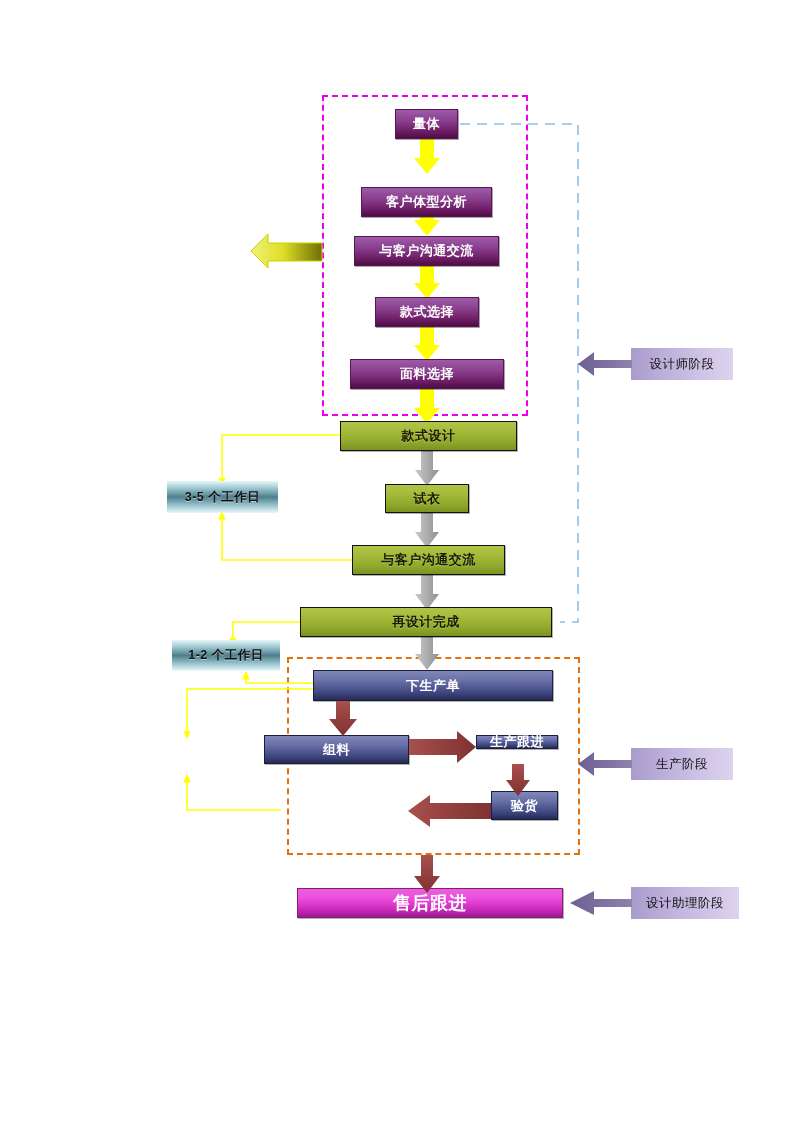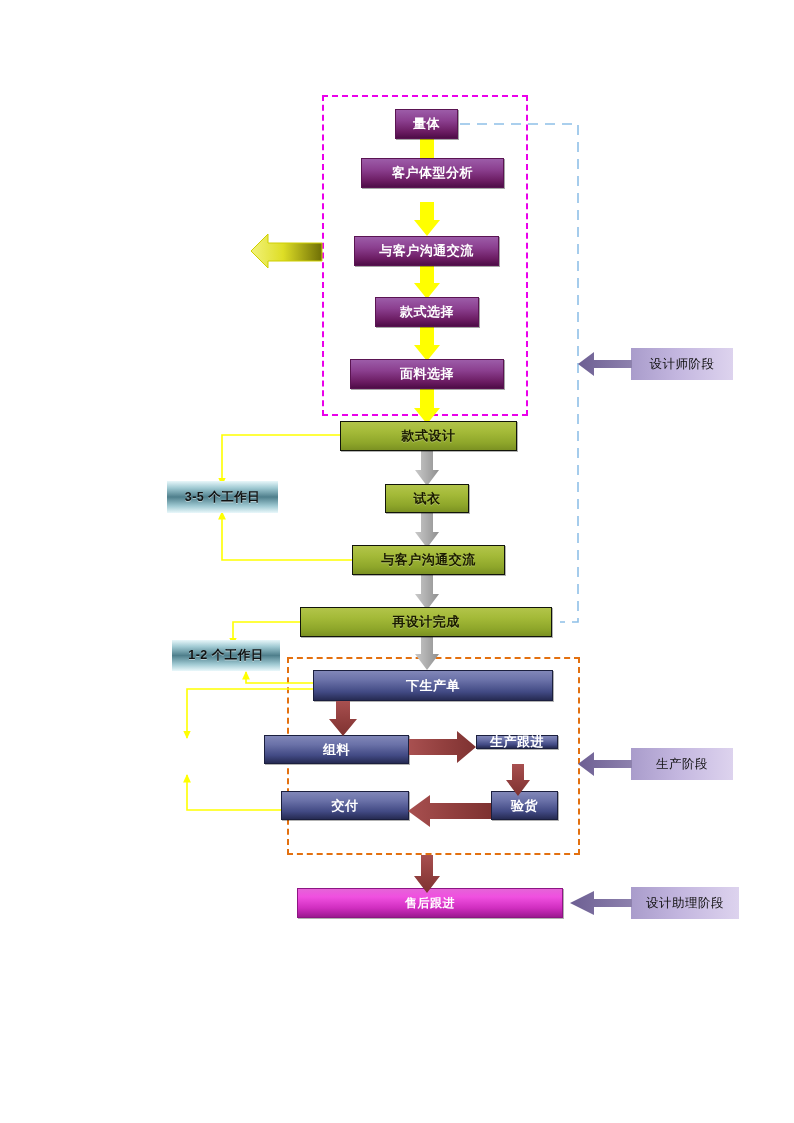--- a/index.html
+++ b/index.html
@@ -55,21 +55,21 @@
     border: 1px solid #1b1f3e;
     color: #ffffff;
     font-size: 13px;
     box-shadow: 1px 1px 0 rgba(0,0,0,0.3);
   }
   
   .n-magenta {
     background: linear-gradient(to bottom, #e563d8 0%, #f050e0 28%, #d02ec0 68%, #9c1a90 100%);
     border: 1px solid #8d1683;
     color: #ffffff;
-    font-size: 12px;
+    font-size: 18px;
     box-shadow: 1px 1px 0 rgba(0,0,0,0.3);
   }
   
   .n-cyan {
     background: linear-gradient(to bottom, #e8f7fa 0%, #9fc9d2 22%, #4f7f8c 50%, #9fc9d2 78%, #eaf8fb 100%);
     color: #111111;
     font-size: 12.5px;
     border: none;
     text-shadow: 0 1px 0 rgba(255,255,255,0.45);
   }
@@ -187,21 +187,21 @@
 
     <path d="M632,360 L594,360 L594,352 L578,364 L594,376 L594,368 L632,368 z" fill="url(#grad-purplearrow)"></path>
     <path d="M632,760 L594,760 L594,752 L578,764 L594,776 L594,768 L632,768 z" fill="url(#grad-purplearrow)"></path>
     <path d="M632,899 L594,899 L594,891 L570,903 L594,915 L594,907 L632,907 z" fill="url(#grad-purplearrow)"></path>
   </svg>
 
   <div class="node n-purple" style="left:395px; top:109px; width:63px; height:30px;">
     <span>量体</span>
   </div>
 
-  <div class="node n-purple" style="left:361px; top:158px; width:143px; height:30px;">
+  <div class="node n-purple" style="left:361px; top:187px; width:131px; height:30px;">
     <span>客户体型分析</span>
   </div>
 
   <div class="node n-purple" style="left:354px; top:236px; width:145px; height:30px;">
     <span>与客户沟通交流</span>
   </div>
 
   <div class="node n-purple" style="left:375px; top:297px; width:104px; height:30px;text-align:center;">
     <span>款式选择</span>
   </div>
@@ -235,23 +235,20 @@
   </div>
 
   <div class="node n-navy" style="left:476px; top:735px; width:82px; height:14px;">
     <span>生产跟进</span>
   </div>
 
   <div class="node n-navy" style="left:491px; top:791px; width:67px; height:29px;font-family:Liberation Serif, serif;">
     <span>验货</span>
   </div>
 
-  <div class="node n-navy" style="left:281px; top:791px; width:128px; height:29px;">
-    <span>交付</span>
-  </div>
 
   <div class="node n-magenta" style="left:297px; top:888px; width:266px; height:30px;">
     <span>售后跟进</span>
   </div>
 
 
   <div class="node n-cyan" style="left:167px; top:481px; width:111px; height:32px;">
     <span>3-5 个工作日</span>
   </div>
 

